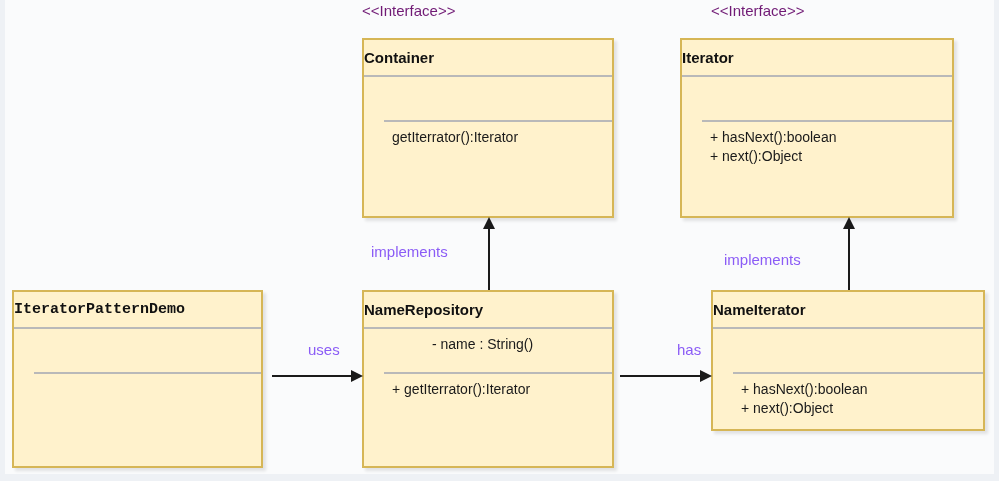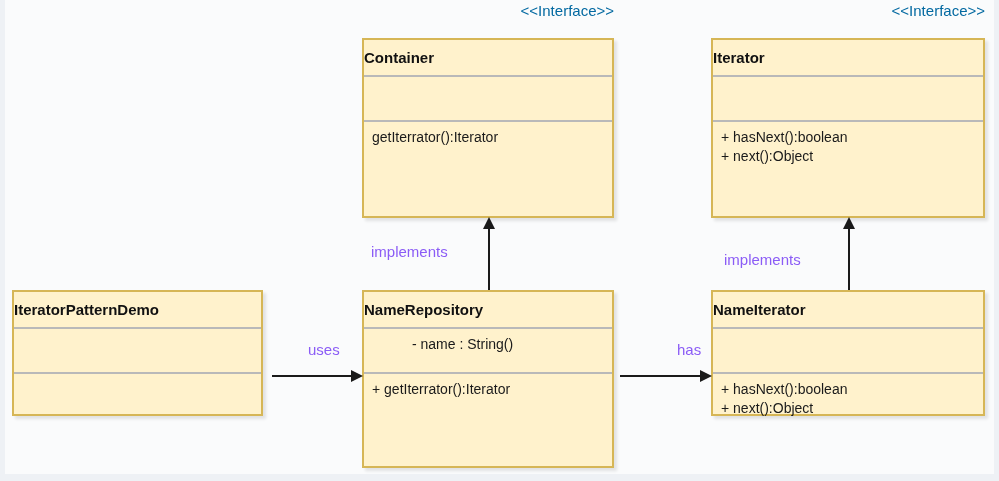--- a/index.html
+++ b/index.html
@@ -59,32 +59,33 @@
     white-space: nowrap;
     overflow: hidden;
   }
   .uml-compartment {
     box-sizing: border-box;
     padding: 6px 8px 4px 8px;
     font-size: 14px;
     color: #1a1a1a;
     line-height: 19px;
     white-space: pre-line;
+    margin-left: 20px;
   }
   .uml-compartment.attrs {
     border-bottom: 2px solid #b9b9b9;
     padding-left: 48px;
   }
 
   
   .stereotype {
     position: absolute;
     font-size: 15px;
-    color: #0369a1;
-    text-align: right;
+    color: #701a75;
+    text-align: left;
     white-space: nowrap;
   }
 
   
   .edge-line {
     position: absolute;
     background: #1a1a1a;
   }
   .edge-line.vertical   { width: 2px; }
   .edge-line.horizontal { height: 2px; }
@@ -108,24 +109,24 @@
   .edge-label {
     position: absolute;
     font-size: 15px;
     color: #8b5cf6;
     white-space: nowrap;
     background: transparent;
   }
 
   
   #class-container        { left: 362px; top: 38px;  width: 252px; height: 180px; }
-  #class-iterator         { left: 711px; top: 38px;  width: 274px; height: 180px; }
-  #class-demo             { left: 12px;  top: 290px; width: 251px; height: 126px; }
+  #class-iterator         { left: 680px; top: 38px;  width: 274px; height: 180px; }
+  #class-demo             { left: 12px;  top: 290px; width: 251px; height: 178px; font-family: Liberation Mono, monospace; }
   #class-namerepository   { left: 362px; top: 290px; width: 252px; height: 178px; }
-  #class-nameiterator     { left: 711px; top: 290px; width: 274px; height: 126px; }
+  #class-nameiterator     { left: 711px; top: 290px; width: 274px; height: 141px; }
 
   #stereotype-container   { left: 362px; top: 2px;  width: 252px; }
   #stereotype-iterator    { left: 711px; top: 2px;  width: 274px; }
 
   
   #edge-implements-container-line  { left: 488px; top: 228px; height: 62px; }
   #edge-implements-container-head  { left: 483px; top: 217px; }
   #edge-implements-container-label { left: 371px; top: 243px; }
 
   

